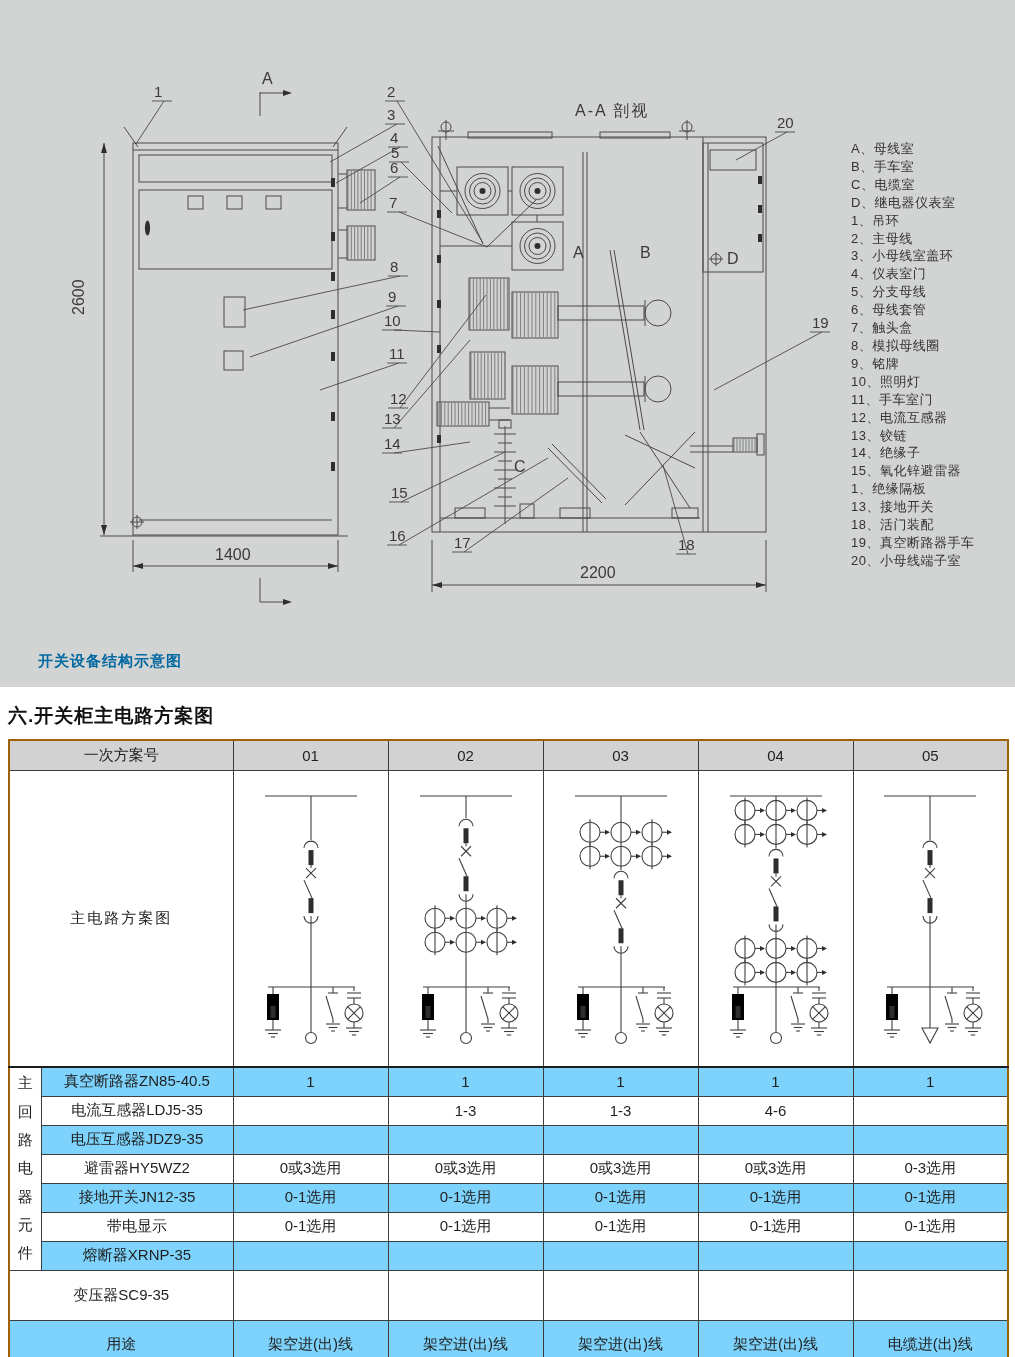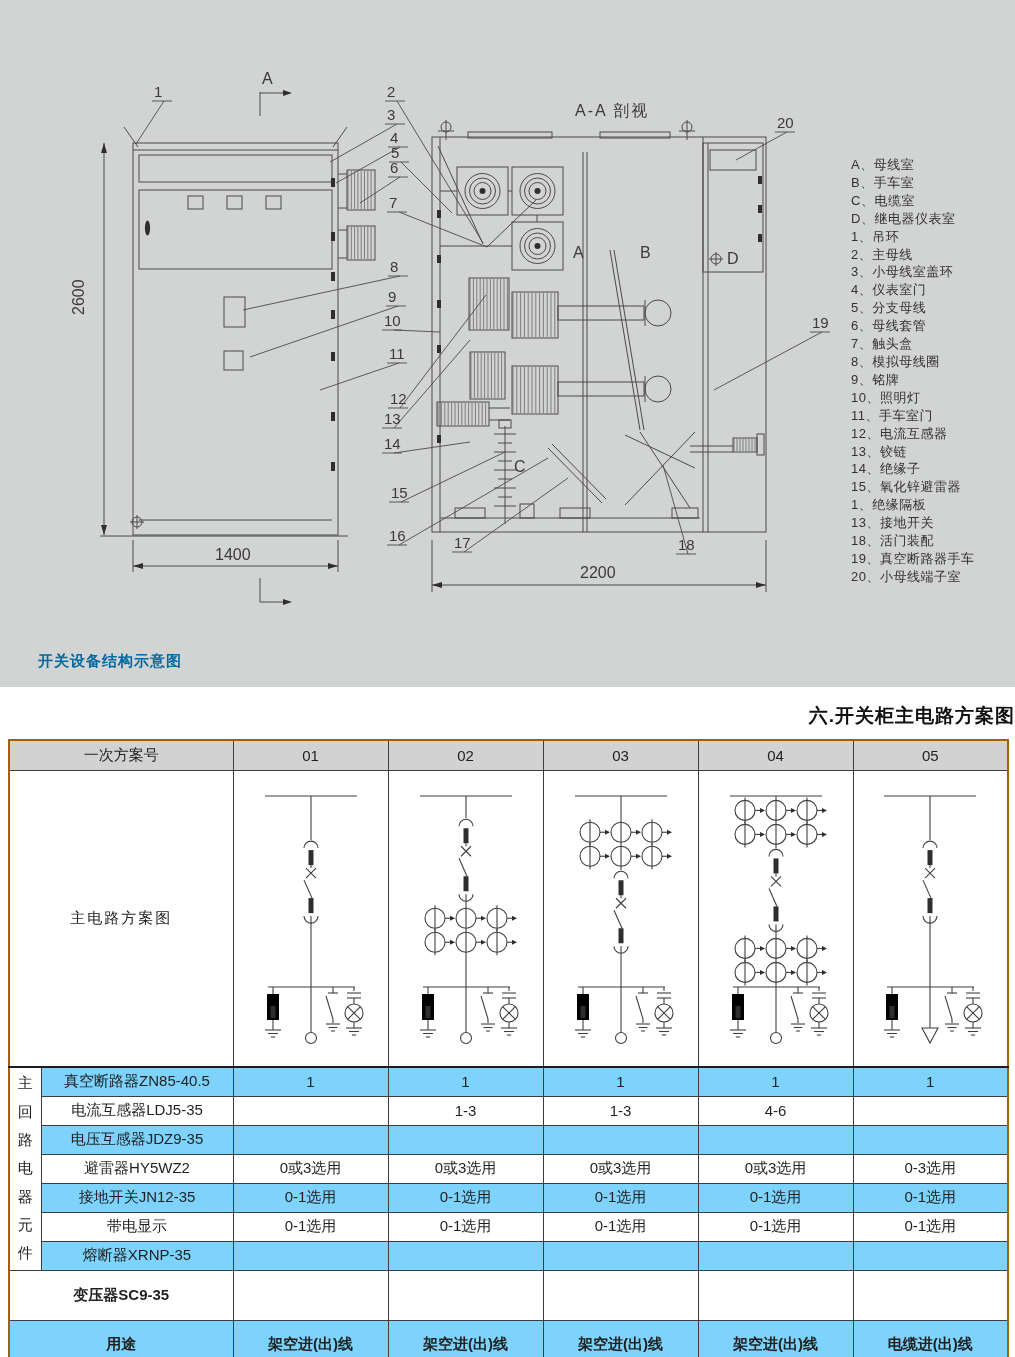--- a/index.html
+++ b/index.html
@@ -1,28 +1,28 @@
 <!DOCTYPE html>
 <html><head>
 <meta charset="utf-8">
 <style>
   html,body{margin:0;padding:0;background:#fff;}
   body{width:1015px;font-family:"Liberation Sans",sans-serif;color:#1f1f1f;}
   .drawing-area{position:relative;width:1015px;height:687px;background:#d2d3d3;overflow:hidden;}
   .drawing-area svg{position:absolute;left:0;top:0;}
-  .legend{position:absolute;left:851px;top:156px;width:162px;font-size:13px;line-height:17.9px;color:#333;letter-spacing:.5px;}
+  .legend{position:absolute;left:851px;top:140px;width:162px;font-size:13px;line-height:17.9px;color:#333;letter-spacing:.5px;}
   .caption{position:absolute;left:38px;top:652px;font-size:15px;font-weight:bold;color:#0369a1;letter-spacing:1px;}
-  .sec-title{font-size:19px;font-weight:bold;color:#111;margin:16px 0 10px 8px;letter-spacing:1px;text-align:right;}
+  .sec-title{font-size:19px;font-weight:bold;color:#111;margin:16px 0 10px 8px;letter-spacing:1px;}
   table.scheme{border-collapse:collapse;table-layout:fixed;width:999px;margin-left:8px;border:2px solid #a16207;}
   table.scheme td{border:1px solid #3d3d3d;font-size:15px;text-align:center;vertical-align:middle;padding:0;overflow:hidden;}
   tr.hdr td{height:29px;background:#d2d2d2;}
   tr.schemes td{height:295px;background:#fff;}
   td.schlabel{font-size:16px;letter-spacing:2px;}
   tbody tr{height:29px;}
-  tbody tr.tall{height:50px;font-weight:bold;}
+  tbody tr.tall{height:50px;}
   tbody tr.g td{background:#7dd3fc;}
   tbody tr.first-body td{border-top:2.5px solid #1c1c1c;}
   td.rowlab{text-align:left;padding-left:16px;}
   td.side{background:#fff !important;}
   .vtext{display:flex;flex-direction:column;justify-content:space-around;height:198px;font-size:15px;color:#1f1f1f;}
   .schwrap{width:100%;height:293px;display:flex;align-items:flex-start;justify-content:center;}
   svg .ln{stroke:#4a4a4a;stroke-width:1;fill:none;}
   svg .thin{stroke:#5a5a5a;stroke-width:.7;fill:none;}
   svg .dk{fill:#2e2e2e;stroke:none;}
   svg text{fill:#3a3a3a;}

